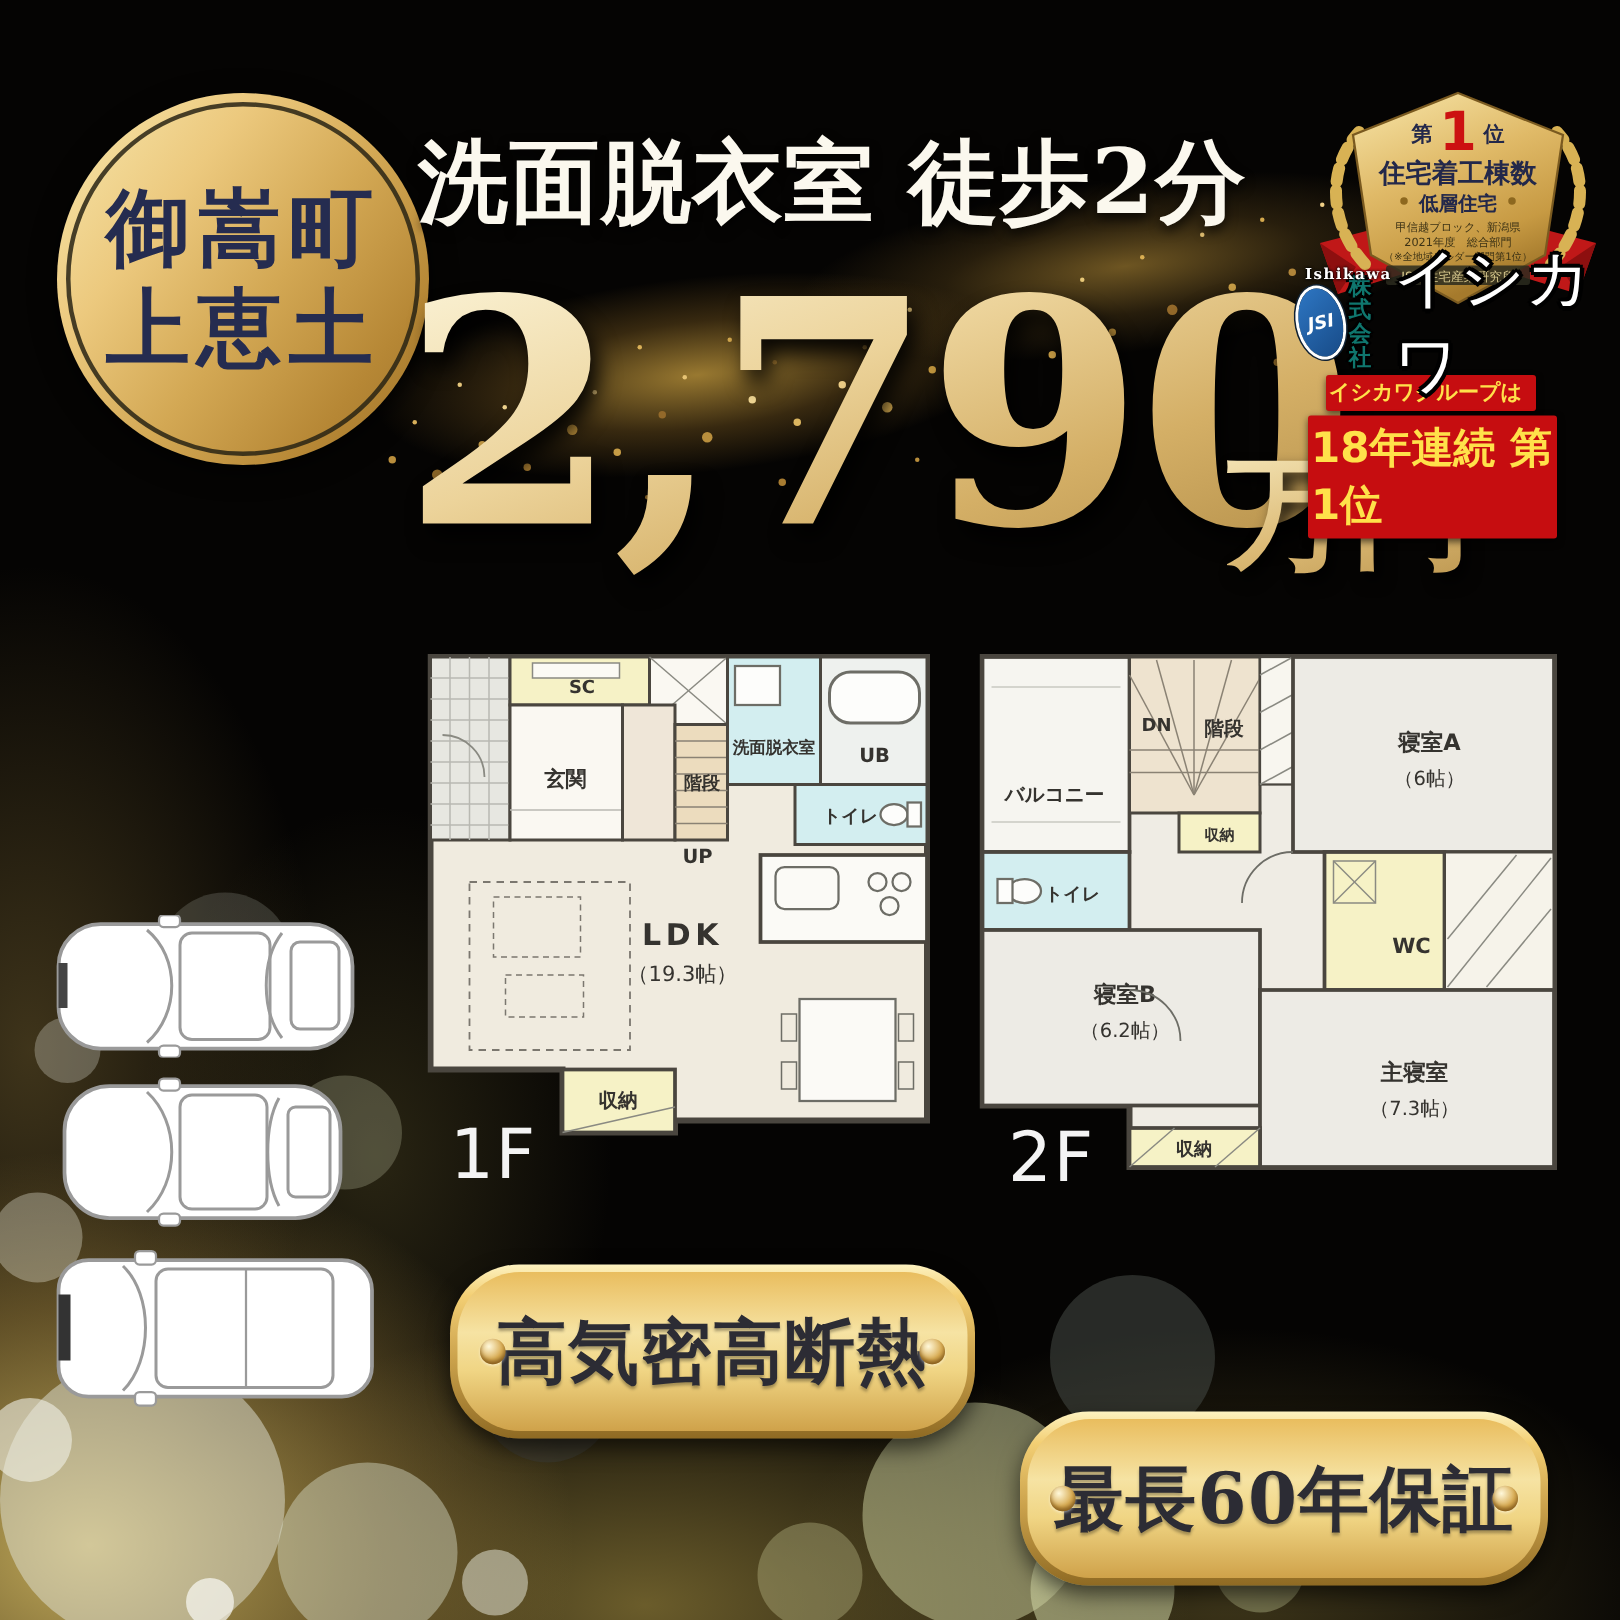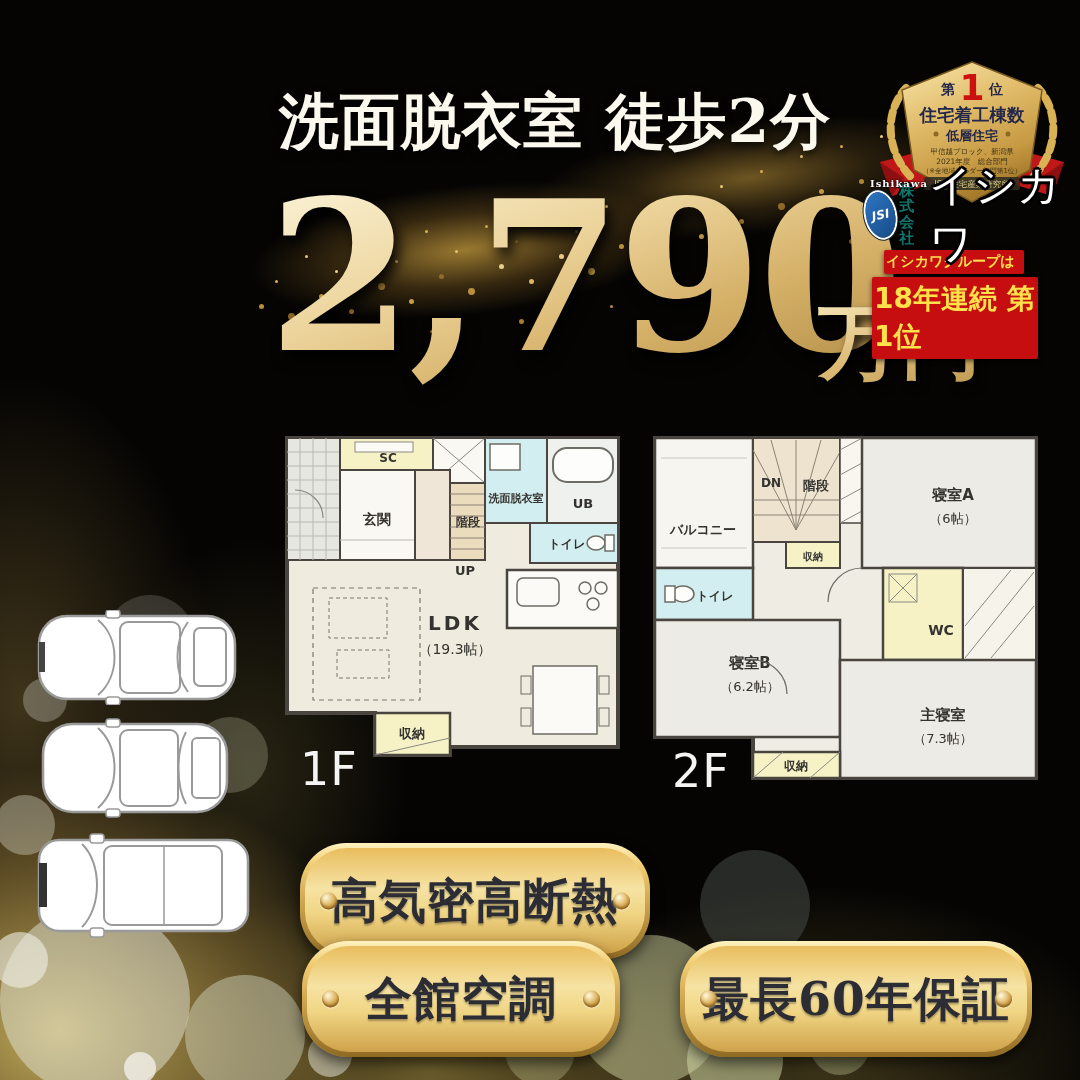--- a/index.html
+++ b/index.html
@@ -118,20 +118,24 @@
   <div class="bokeh" style="left:687px;top:1012px;width:96px;height:96px;background:rgba(210,215,165,.55)"></div>
   <div class="bokeh" style="left:700px;top:850px;width:110px;height:110px;background:rgba(70,75,70,.55)"></div>
   <div class="bokeh" style="left:320px;top:885px;width:90px;height:90px;background:rgba(60,60,55,.5)"></div>
   <div class="bokeh" style="left:505px;top:1015px;width:70px;height:70px;background:rgba(200,200,150,.35)"></div>
   <div class="bokeh" style="left:810px;top:1015px;width:60px;height:60px;background:rgba(190,195,145,.4)"></div>
 
   <div class="streak streak1"></div>
   <div class="streak streak2"></div>
   <div class="dots"></div>
 
+  <div class="loc-badge">
+    <div class="loc-line">御嵩町</div>
+    <div class="loc-line">上恵土</div>
+  </div>
 
   <div class="title">洗面脱衣室 徒歩2分</div>
   <div class="price">2,790</div>
   <div class="price-unit">万円</div>
 
   <svg class="award-svg" width="200" height="150" viewBox="0 0 200 150">
     <defs>
       <linearGradient id="shieldGold" x1="0" y1="0" x2="0.4" y2="1">
         <stop offset="0" stop-color="#f8e7ab"></stop>
           <stop offset="0.45" stop-color="#e0ba68"></stop>
@@ -362,27 +366,20 @@
     <rect x="3" y="30" width="8" height="44" fill="#333"></rect>
   </svg>
 
   <div class="pill" style="left:300px;top:843px;width:350px">
     <div class="pill-inner">
       <span class="rivet rivet-l"></span>
       <span class="pill-text">高気密高断熱</span>
       <span class="rivet rivet-r"></span>
     </div>
   </div>
-  <div class="pill" style="left:302px;top:941px;width:318px">
-    <div class="pill-inner">
-      <span class="rivet rivet-l"></span>
-      <span class="pill-text">全館空調</span>
-      <span class="rivet rivet-r"></span>
-    </div>
-  </div>
   <div class="pill" style="left:680px;top:941px;width:352px">
     <div class="pill-inner">
       <span class="rivet rivet-l"></span>
       <span class="pill-text">最長60年保証</span>
       <span class="rivet rivet-r"></span>
     </div>
   </div>
 
 </div>
 

